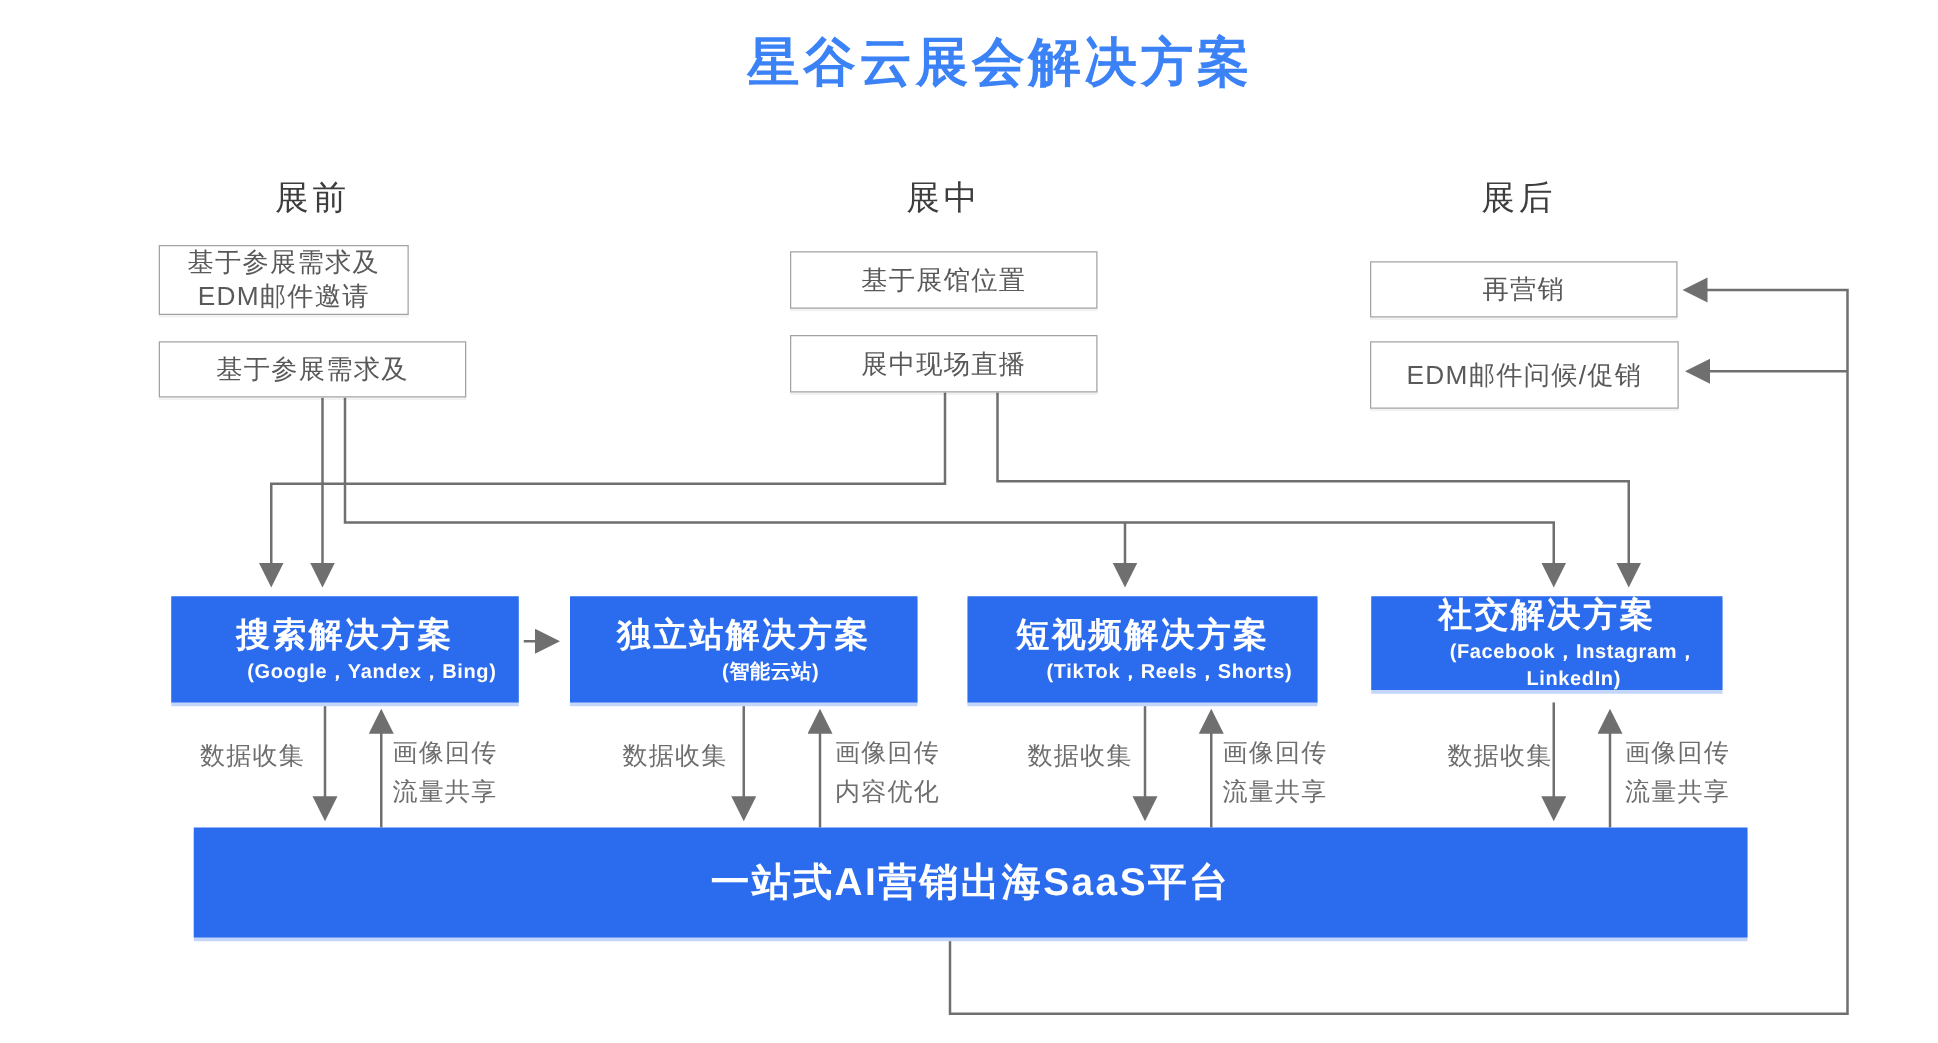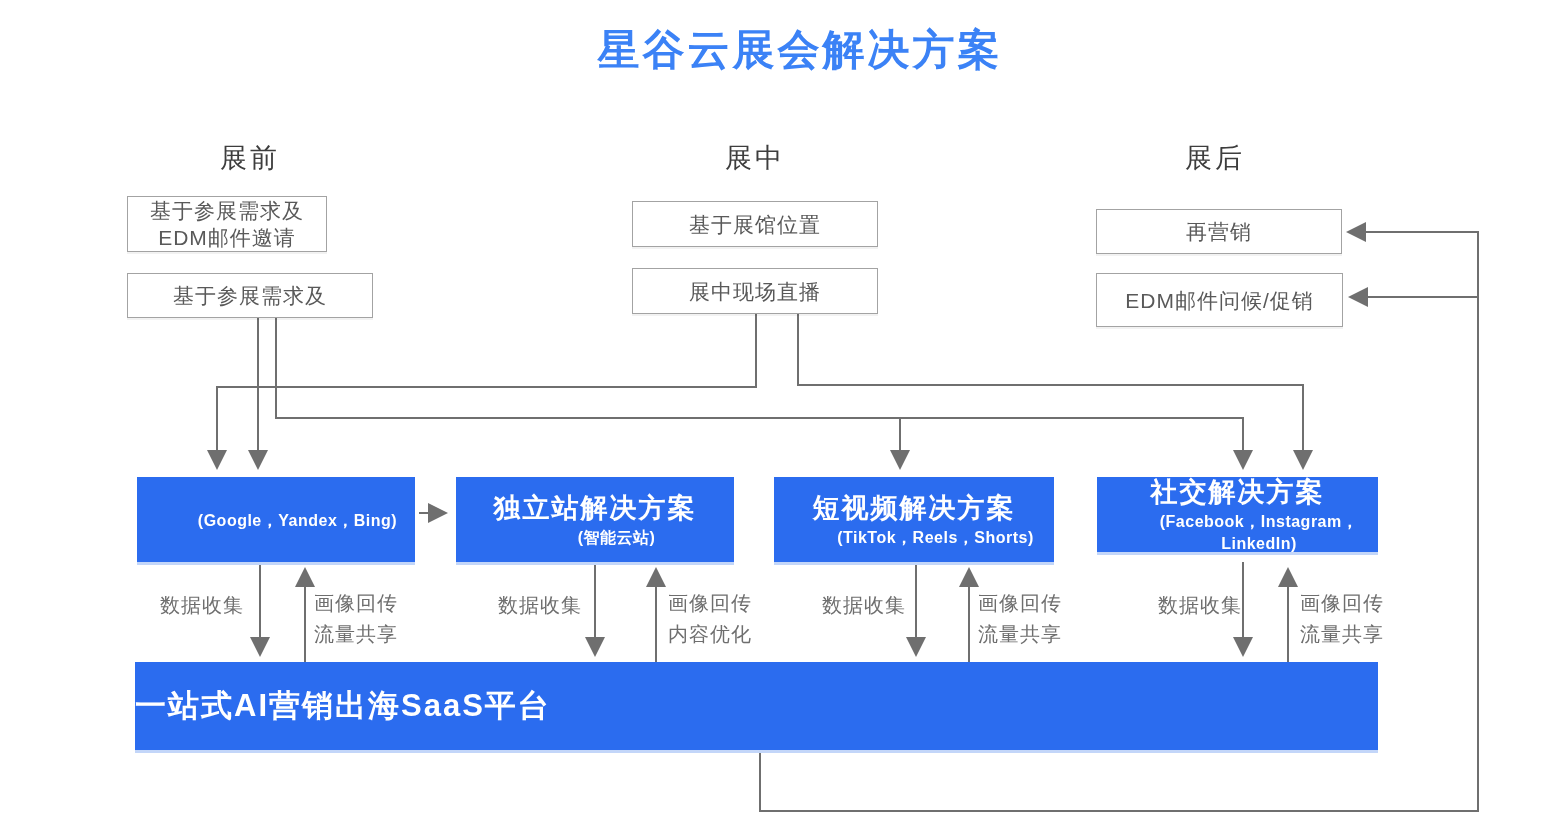--- a/index.html
+++ b/index.html
@@ -10,22 +10,22 @@
          font-size:42px;font-weight:bold;color:#3b82f6;letter-spacing:3px;white-space:nowrap;}
   .phase{font-size:27px;color:#3d3d3d;letter-spacing:3px;transform:translateX(-50%);white-space:nowrap;}
   .wbox{background:#ffffff;border:1.5px solid #a3a3a3;color:#595959;
         display:flex;align-items:center;justify-content:center;flex-direction:column;
         font-size:21px;line-height:27px;text-align:center;box-shadow:0 2px 0 rgba(0,0,0,0.05);
         letter-spacing:1px;box-sizing:border-box;}
   .bbox{background:#2b6cef;color:#ffffff;display:flex;align-items:center;justify-content:center;
         flex-direction:column;text-align:center;box-shadow:0 3px 0 #c3d6f9;box-sizing:border-box;}
   .bbox .t{font-size:27px;font-weight:bold;letter-spacing:2px;line-height:34px;}
   .bbox .s{font-size:16px;font-weight:bold;letter-spacing:0.5px;line-height:22px;margin-top:2px;margin-left:43px;}
-  .bar{background:#2b6cef;color:#ffffff;display:flex;align-items:center;
-       font-size:31px;font-weight:bold;letter-spacing:2px;box-shadow:0 3px 0 #c3d6f9;box-sizing:border-box;}
+  .bar{background:#2b6cef;color:#ffffff;display:flex;align-items:center;justify-content:center;
+       font-size:31px;font-weight:bold;letter-spacing:2px;box-shadow:0 3px 0 #c3d6f9;box-sizing:border-box;margin-left:20px;}
   .flabel{font-size:20px;color:#6e6e6e;letter-spacing:1px;line-height:31px;white-space:nowrap;}
   .flabel.c{transform:translateX(-50%);text-align:center;}
   svg.wires{position:absolute;left:0;top:0;pointer-events:none;}
 </style>
 </head>
 <body>
 
 <div class="stage">
 
   <svg class="wires" width="1550" height="834" viewBox="0 0 1550 834">
@@ -84,20 +84,21 @@
   </div>
 
   <div class="abs wbox" style="left:1096px;top:209px;width:246px;height:45px;">
     <span>再营销</span>
   </div>
   <div class="abs wbox" style="left:1096px;top:273px;width:247px;height:54px;">
     <span>EDM邮件问候/促销</span>
   </div>
 
   <div class="abs bbox" style="left:137px;top:477px;width:278px;height:85px;">
+    <div class="t">搜索解决方案</div>
     <div class="s">(Google，Yandex，Bing)</div>
   </div>
   <div class="abs bbox" style="left:456px;top:477px;width:278px;height:85px;">
     <div class="t">独立站解决方案</div>
     <div class="s">(智能云站)</div>
   </div>
   <div class="abs bbox" style="left:774px;top:477px;width:280px;height:85px;">
     <div class="t">短视频解决方案</div>
     <div class="s">(TikTok，Reels，Shorts)</div>
   </div>

